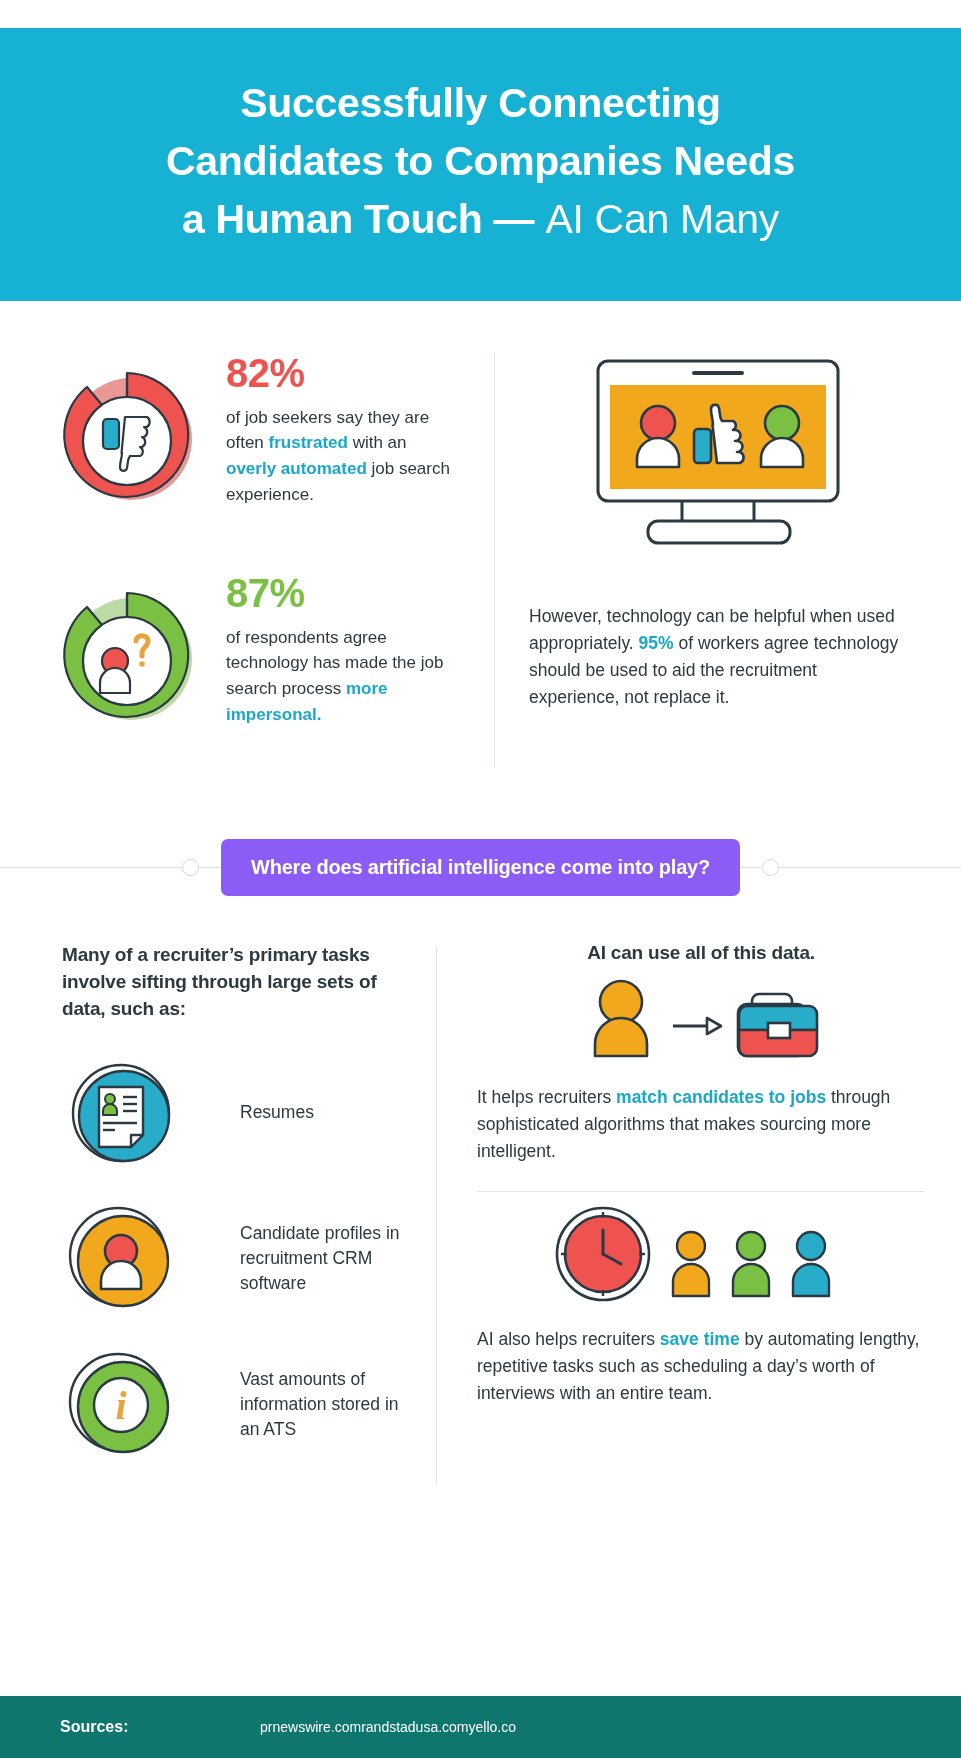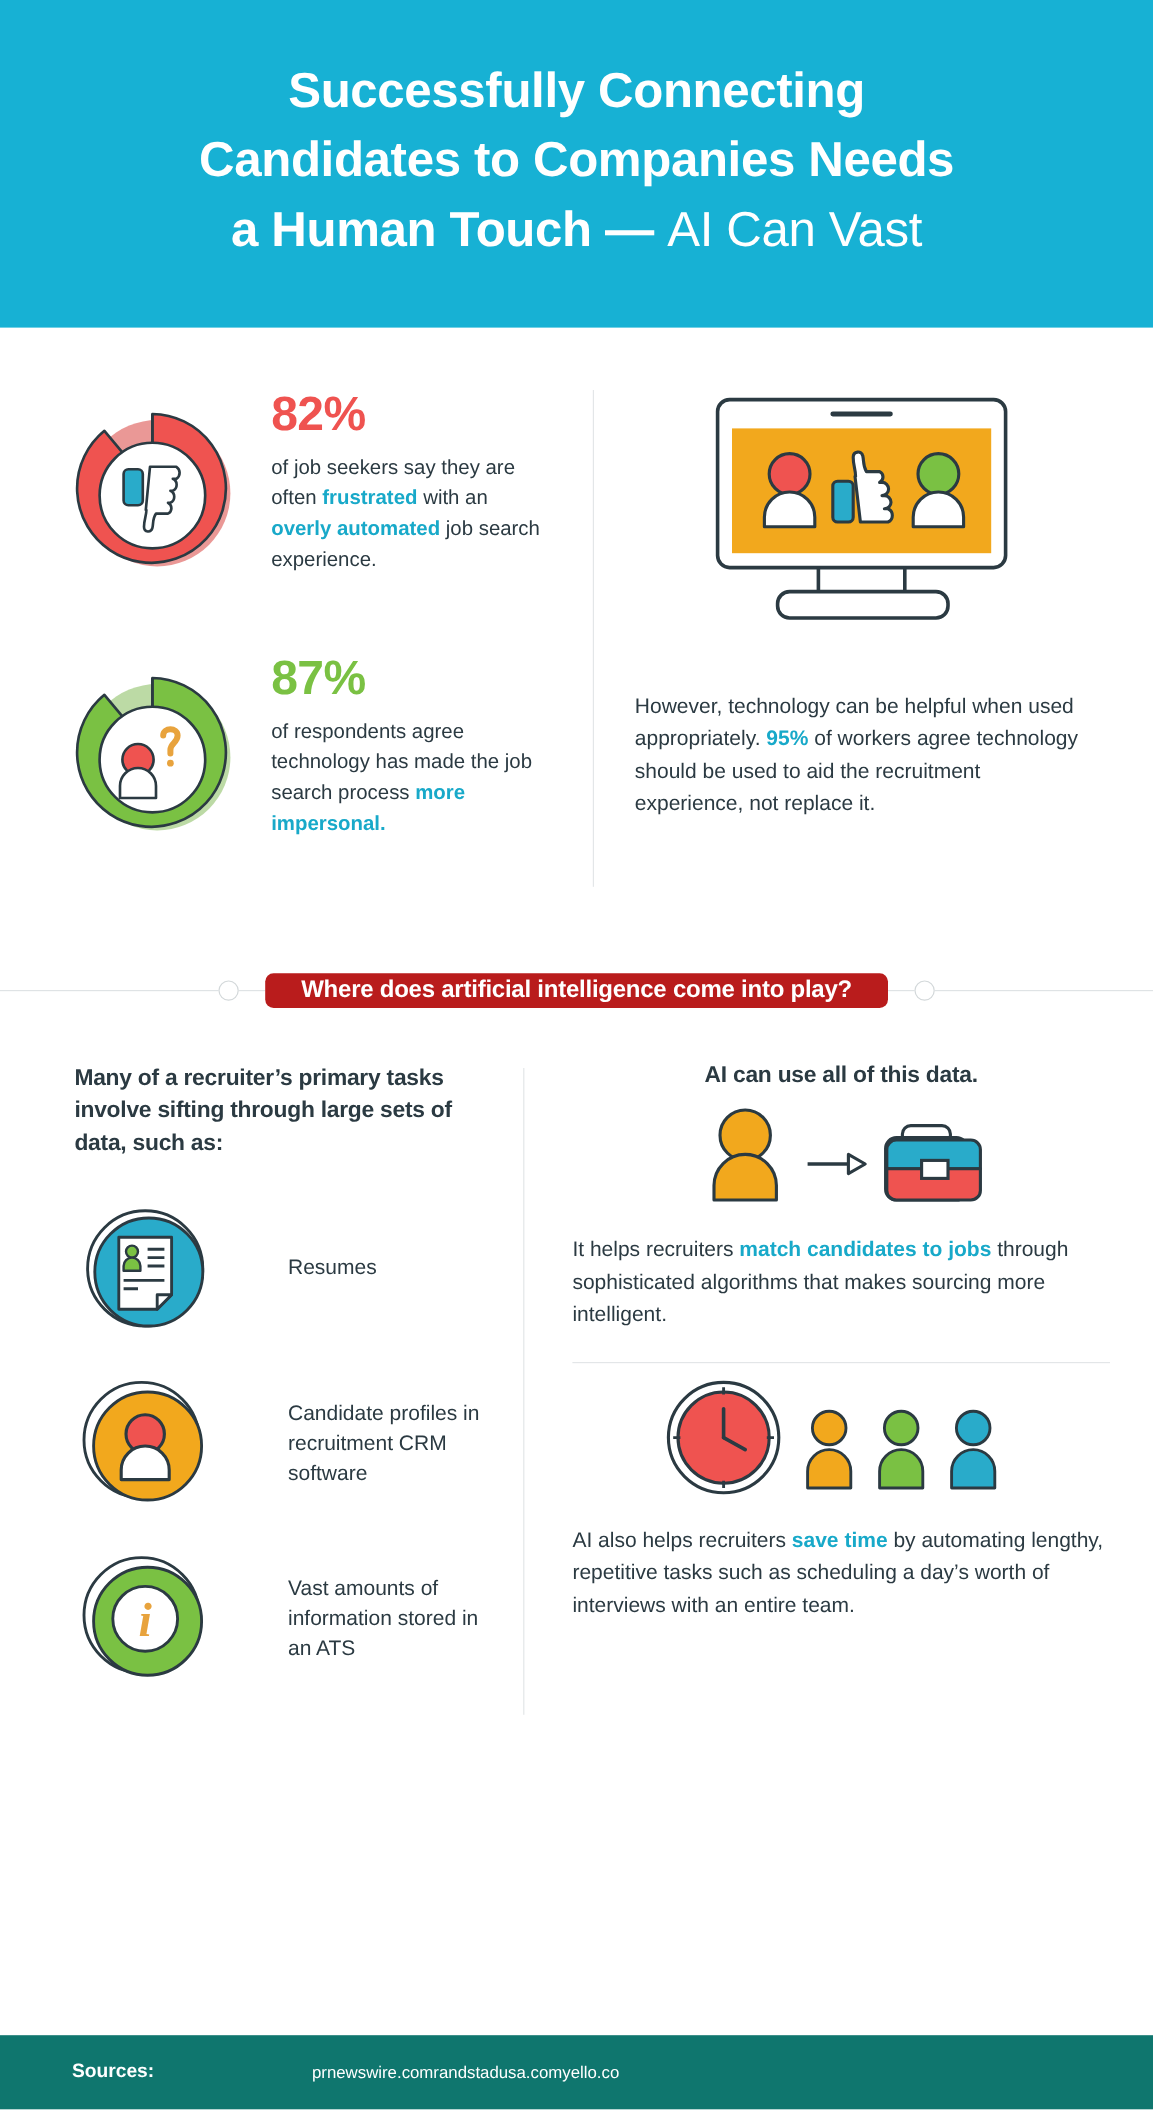--- a/index.html
+++ b/index.html
@@ -10,20 +10,21 @@
     color:#2b3a42;
     -webkit-font-smoothing:antialiased;
   }
   .page{width:961px;min-height:1758px;position:relative;background:#fff;overflow:hidden;}
 
   
   .header{
     background:#17b1d4;
     padding:46px 60px 52px 60px;
     text-align:center;
+    margin-top:28px;
   }
   .header h1{
     margin:0;
     font-size:41px;
     line-height:1.42;
     letter-spacing:-0.3px;
     color:#ffffff;
     font-weight:bold;
   }
   .header h1 .light{font-weight:300;}
@@ -62,22 +63,22 @@
   .banner-zone{
     display:flex;align-items:center;margin:26px 0 20px 0;padding:0 0px;
   }
   .bz-line{flex:1;height:1px;background:#dfe3e5;}
   .bz-dot{
     width:15px;height:15px;border-radius:50%;border:1.5px solid #d3d8da;background:#fff;
     flex:0 0 15px;
   }
   .bz-gapL{width:22px;flex:0 0 22px;height:1px;background:#dfe3e5;}
   .banner{
-    background:#b91c1c;color:#fff;border-radius:7px;
-    padding:3px 30px;font-size:20px;font-weight:bold;letter-spacing:-0.2px;
+    background:#8b5cf6;color:#fff;border-radius:7px;
+    padding:17px 30px;font-size:20px;font-weight:bold;letter-spacing:-0.2px;
     white-space:nowrap;
   }
 
   
   .lower{display:flex;padding:26px 36px 10px 36px;}
   .lower-left{width:400px;flex:0 0 400px;box-sizing:border-box;padding-right:14px;padding-left:26px;}
   .lower-divider{width:1px;background:#e3e6e8;margin:4px 0 10px 0;}
   .lower-right{flex:1;box-sizing:border-box;padding-left:40px;}
 
   .lead{
@@ -111,21 +112,21 @@
 </style>
 </head>
 <body>
 
 <div class="page">
 
   <div class="header">
     <h1>
       <span>Successfully Connecting</span><br>
       <span>Candidates to Companies Needs</span><br>
-      <span>a Human Touch — </span><span class="light">AI Can Vast</span>
+      <span>a Human Touch — </span><span class="light">AI Can Many</span>
     </h1>
   </div>
 
   <div class="stats">
 
     <div class="stats-left">
 
       <div class="stat-row">
         <div class="stat-chart">
           <svg width="172" height="172" viewBox="0 0 172 172">

